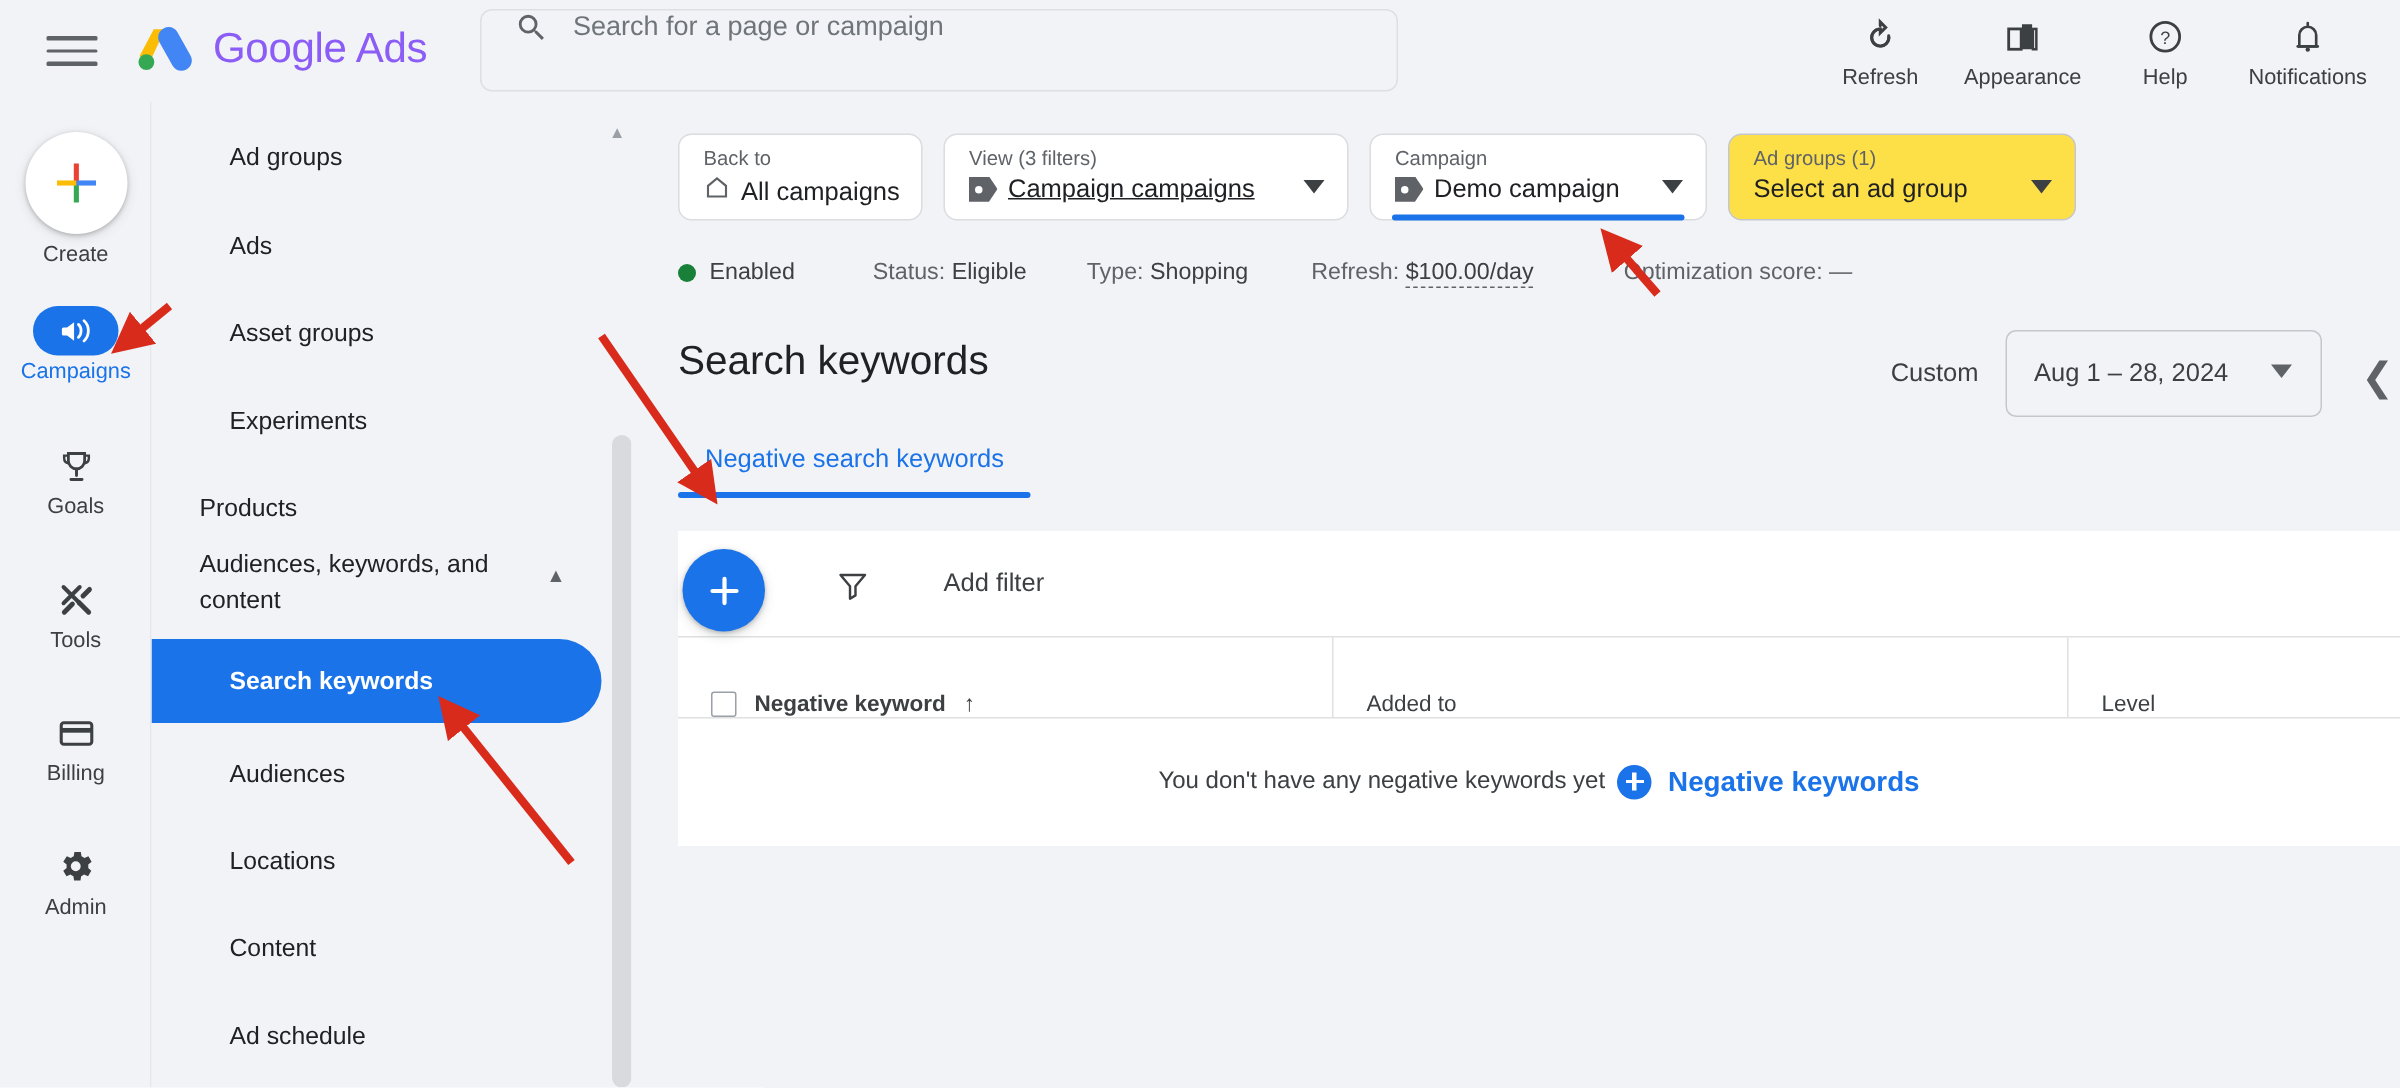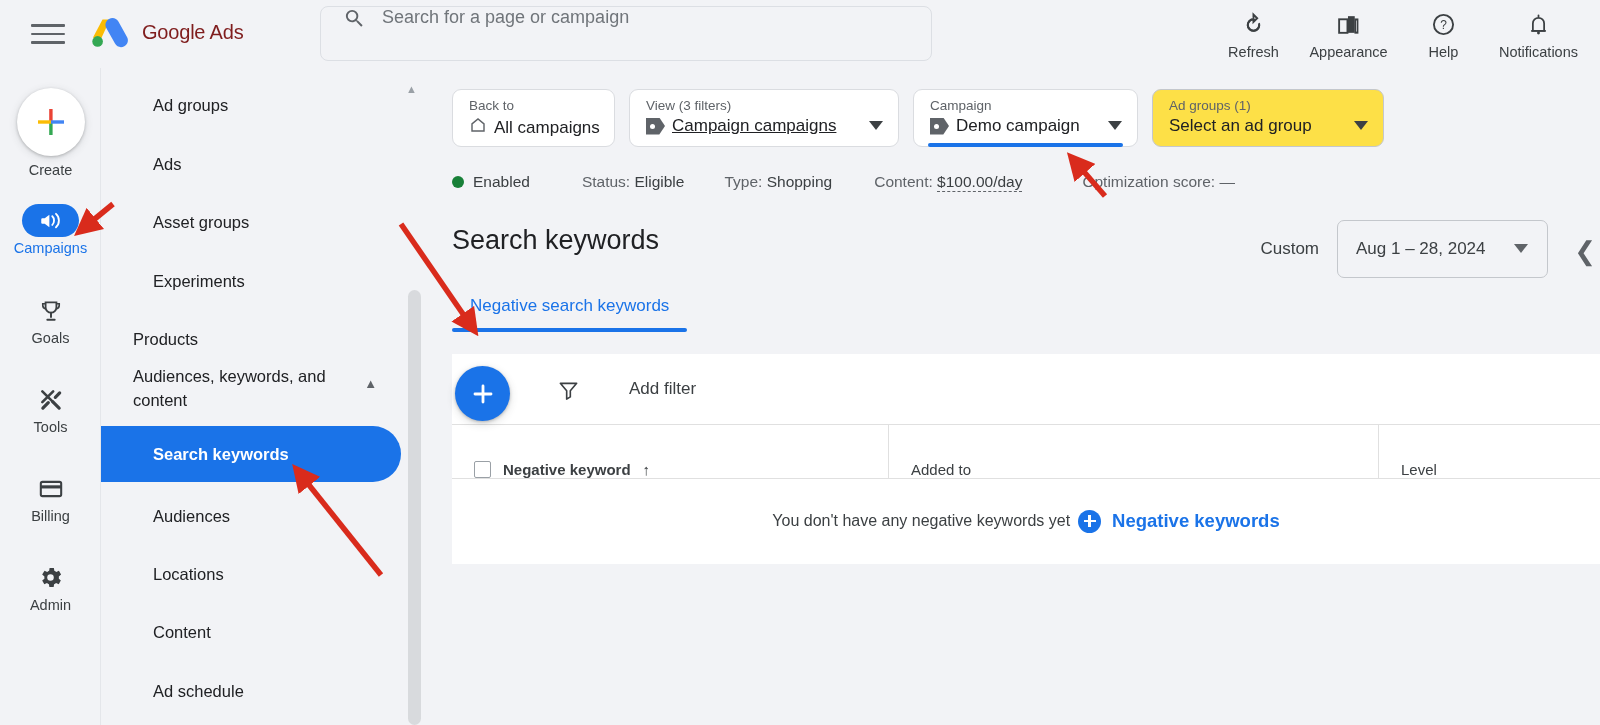--- a/index.html
+++ b/index.html
@@ -17,21 +17,21 @@
     background:#f2f3f6; display:flex; align-items:center;
   }
   .hamburger {
     position:absolute; left:31px; top:20px; width:36px; height:28px;
     display:flex; flex-direction:column; justify-content:center; gap:6px; cursor:pointer;
   }
   .hamburger span { display:block; width:34px; height:2.5px; background:#5f6368; border-radius:1px; }
 
   .brand { position:absolute; left:88px; top:10px; display:flex; align-items:center; gap:10px; }
   .brand-logo { width:44px; height:44px; position:relative; }
-  .brand-text { font-size:20px; color:#7f1d1d; letter-spacing:-0.2px; white-space:nowrap;}
+  .brand-text { font-size:28px; color:#8b5cf6; letter-spacing:-0.2px; white-space:nowrap;}
 
   .searchbox {
     position:absolute; left:320px; top:6px; width:612px; height:55px;
     border:1px solid #dcdfe4; border-radius:8px; background:#f2f3f6;
     display:flex; align-items:flex-start; padding-left:22px; gap:16px; cursor:text;
   }
   .searchbox .ph { color:#70757a; font-size:18px; }
 
   .topicons { position:absolute; right:14px; top:4px; display:flex; gap:0px; }
   .topicon {
@@ -418,21 +418,21 @@
       </span>
       <span class="seg" style="margin-left:52px">
         <span class="muted">Status:</span>
         <span>Eligible</span>
       </span>
       <span class="seg" style="margin-left:40px">
         <span class="muted">Type:</span>
         <span>Shopping</span>
       </span>
       <span class="seg" style="margin-left:42px">
-        <span class="muted">Content:</span>
+        <span class="muted">Refresh:</span>
         <span class="dashed">$100.00/day</span>
       </span>
       <span class="seg muted" style="margin-left:60px">
         <span>Optimization score:</span>
         <span>—</span>
       </span>
     </div>
 
     <div class="pagetitle">Search keywords</div>
 

